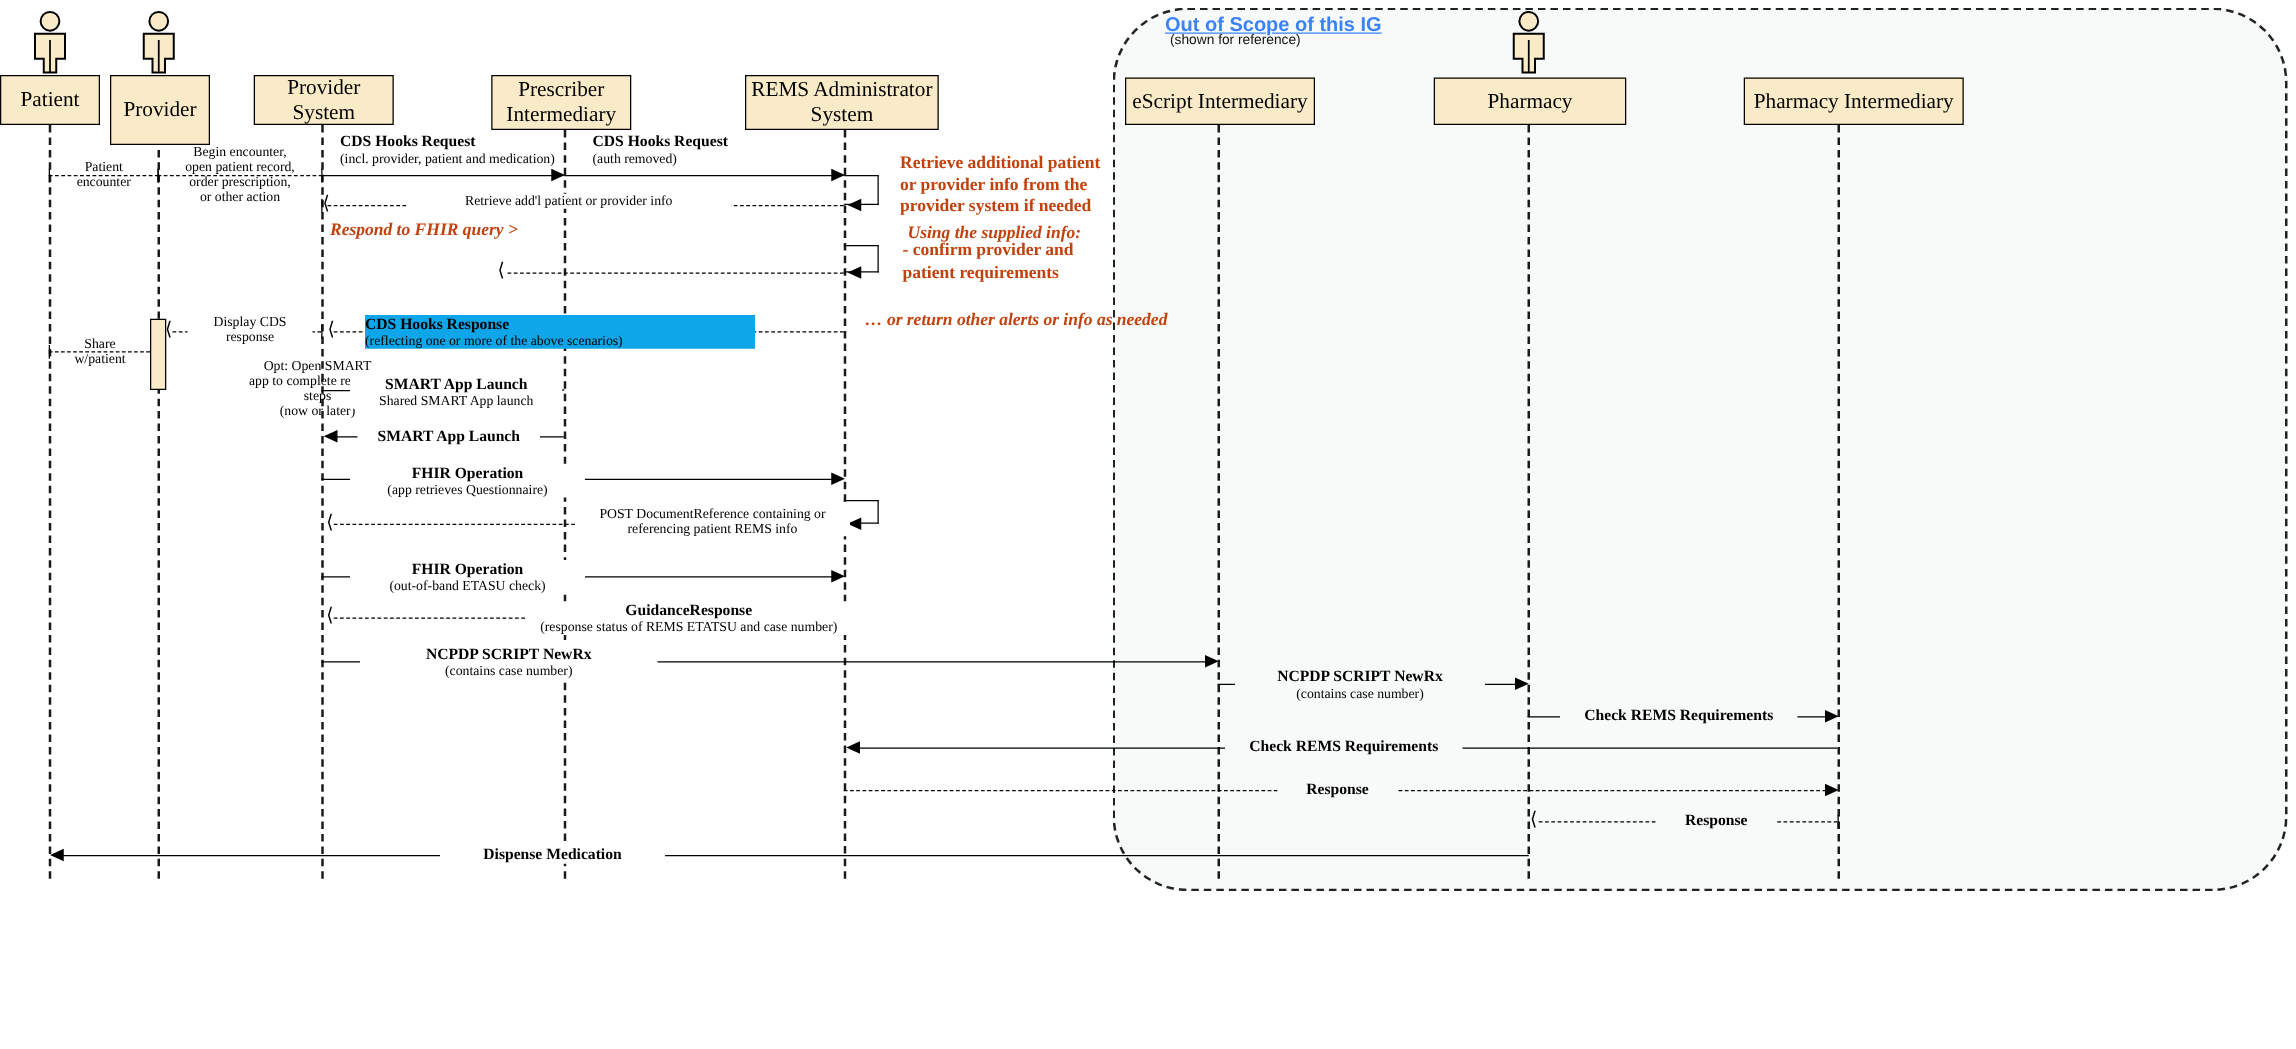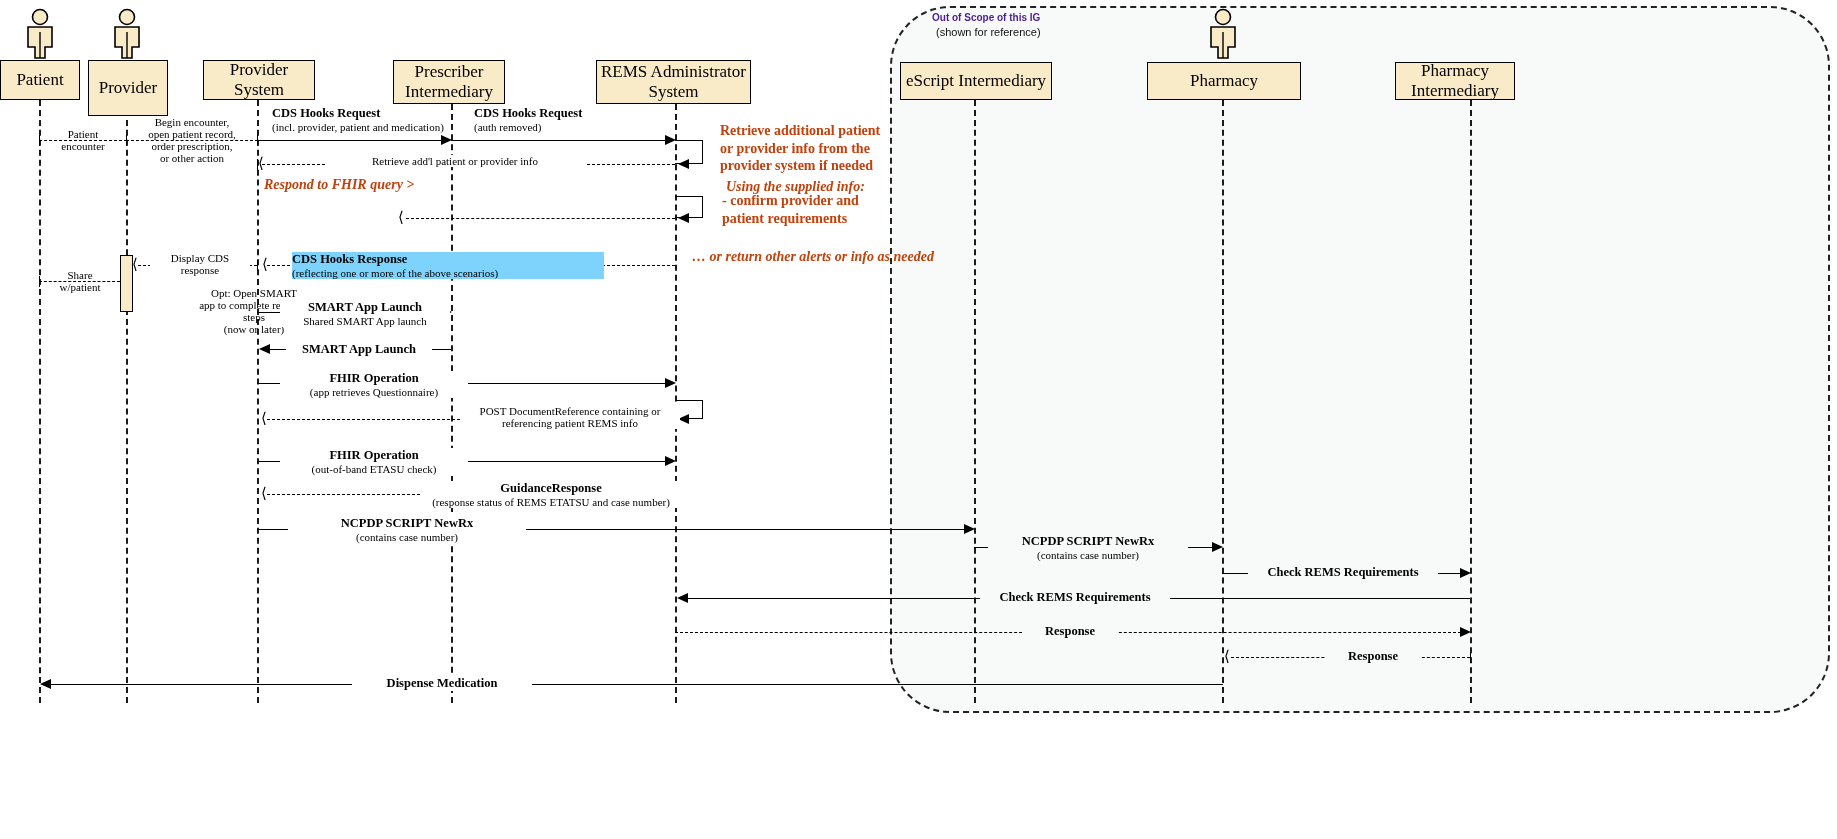--- a/index.html
+++ b/index.html
@@ -1,20 +1,20 @@
 <!DOCTYPE html>
 <html><head>
 <meta charset="utf-8">
 <style>
   html,body{margin:0;padding:0;background:#ffffff;}
   body{width:1837px;height:839px;position:relative;font-family:"Liberation Serif",serif;overflow:hidden;}
   #stage{position:absolute;left:0;top:0;width:1837px;height:839px;}
 
   .scope-box{position:absolute;border:2px dashed #222;border-radius:60px;background:#f7faf8;box-sizing:border-box;}
-  .scope-title{position:absolute;font-family:"Liberation Sans",sans-serif;font-weight:bold;font-size:10px;color:#4c1d95;white-space:nowrap;}
+  .scope-title{position:absolute;font-family:"Liberation Sans",sans-serif;font-weight:bold;font-size:16px;color:#3b82f6;white-space:nowrap;text-decoration:underline;}
   .scope-sub{position:absolute;font-family:"Liberation Sans",sans-serif;font-size:11px;color:#111;white-space:nowrap;}
 
   .lifeline{position:absolute;width:0;border-left:2px dashed #1a1a1a;}
   .actorbox{position:absolute;background:#FAEBC8;border:1.5px solid #000;box-sizing:border-box;
             display:flex;align-items:center;justify-content:center;text-align:center;
             font-family:"Liberation Serif",serif;font-size:17px;color:#000;line-height:1.15;padding:2px 4px;}
   .stick{position:absolute;}
   .activation{position:absolute;background:#FAEBC8;border:1.2px solid #000;box-sizing:border-box;}
 
   .msgline{position:absolute;height:0;border-top:1.6px solid #000;}
@@ -65,21 +65,21 @@
     <line x1="20" y1="24" x2="20" y2="50" stroke="#000" stroke-width="1.4"></line>
   </svg>
 
   <div class="actorbox" style="left:0px;top:60px;width:80px;height:40px;">Patient</div>
   <div class="actorbox" style="left:88px;top:60px;width:80px;height:56px;">Provider</div>
   <div class="actorbox" style="left:203px;top:60px;width:112px;height:40px;">Provider System</div>
   <div class="actorbox" style="left:393px;top:60px;width:112px;height:44px;">Prescriber Intermediary</div>
   <div class="actorbox" style="left:596px;top:60px;width:155px;height:44px;">REMS Administrator System</div>
   <div class="actorbox" style="left:900px;top:62px;width:152px;height:38px;">eScript Intermediary</div>
   <div class="actorbox" style="left:1147px;top:62px;width:154px;height:38px;">Pharmacy</div>
-  <div class="actorbox" style="left:1395px;top:62px;width:120px;height:38px;">Pharmacy Intermediary</div>
+  <div class="actorbox" style="left:1395px;top:62px;width:176px;height:38px;">Pharmacy Intermediary</div>
 
   <div class="activation" style="left:120px;top:255px;width:13px;height:57px;"></div>
 
   <div class="msgline dash" style="left:39px;top:140px;width:88px;"></div>
   <div class="tick" style="left:39px;top:135px;"></div>
   <div class="tick" style="left:126px;top:135px;"></div>
   <div class="lbl" style="left:33px;top:128px;width:100px;">
     <span class="n">Patient</span>
     <span class="n">encounter</span>
   </div>
@@ -140,21 +140,21 @@
   <div class="msgline dash" style="left:406px;top:218px;width:269px;"></div>
   <div class="arrowRopen" style="left:398px;top:210px;">⟨</div>
 
   <div class="note italic" style="left:692px;top:248px;">
     <span>… or return other alerts or info as needed</span>
   </div>
 
   <div class="msgline dash" style="left:267px;top:265px;width:408px;"></div>
   <div class="arrowRopen" style="left:262px;top:257px;">⟨</div>
   <div class="tick" style="left:257px;top:260px;"></div>
-  <div class="lbl" style="left:292px;top:252px;width:312px;text-align:left;background:#7dd3fc;">
+  <div class="lbl" style="left:292px;top:252px;width:312px;text-align:left;background:#0ea5e9;">
     <span class="b">CDS Hooks Response</span>
     <span class="n">(reflecting one or more of the above scenarios)</span>
   </div>
 
   <div class="msgline dash" style="left:138px;top:265px;width:119px;"></div>
   <div class="arrowRopen" style="left:132px;top:257px;">⟨</div>
   <div class="lbl" style="left:150px;top:252px;width:100px;background:#fff;">
     <span class="n">Display CDS</span>
     <span class="n">response</span>
   </div>

